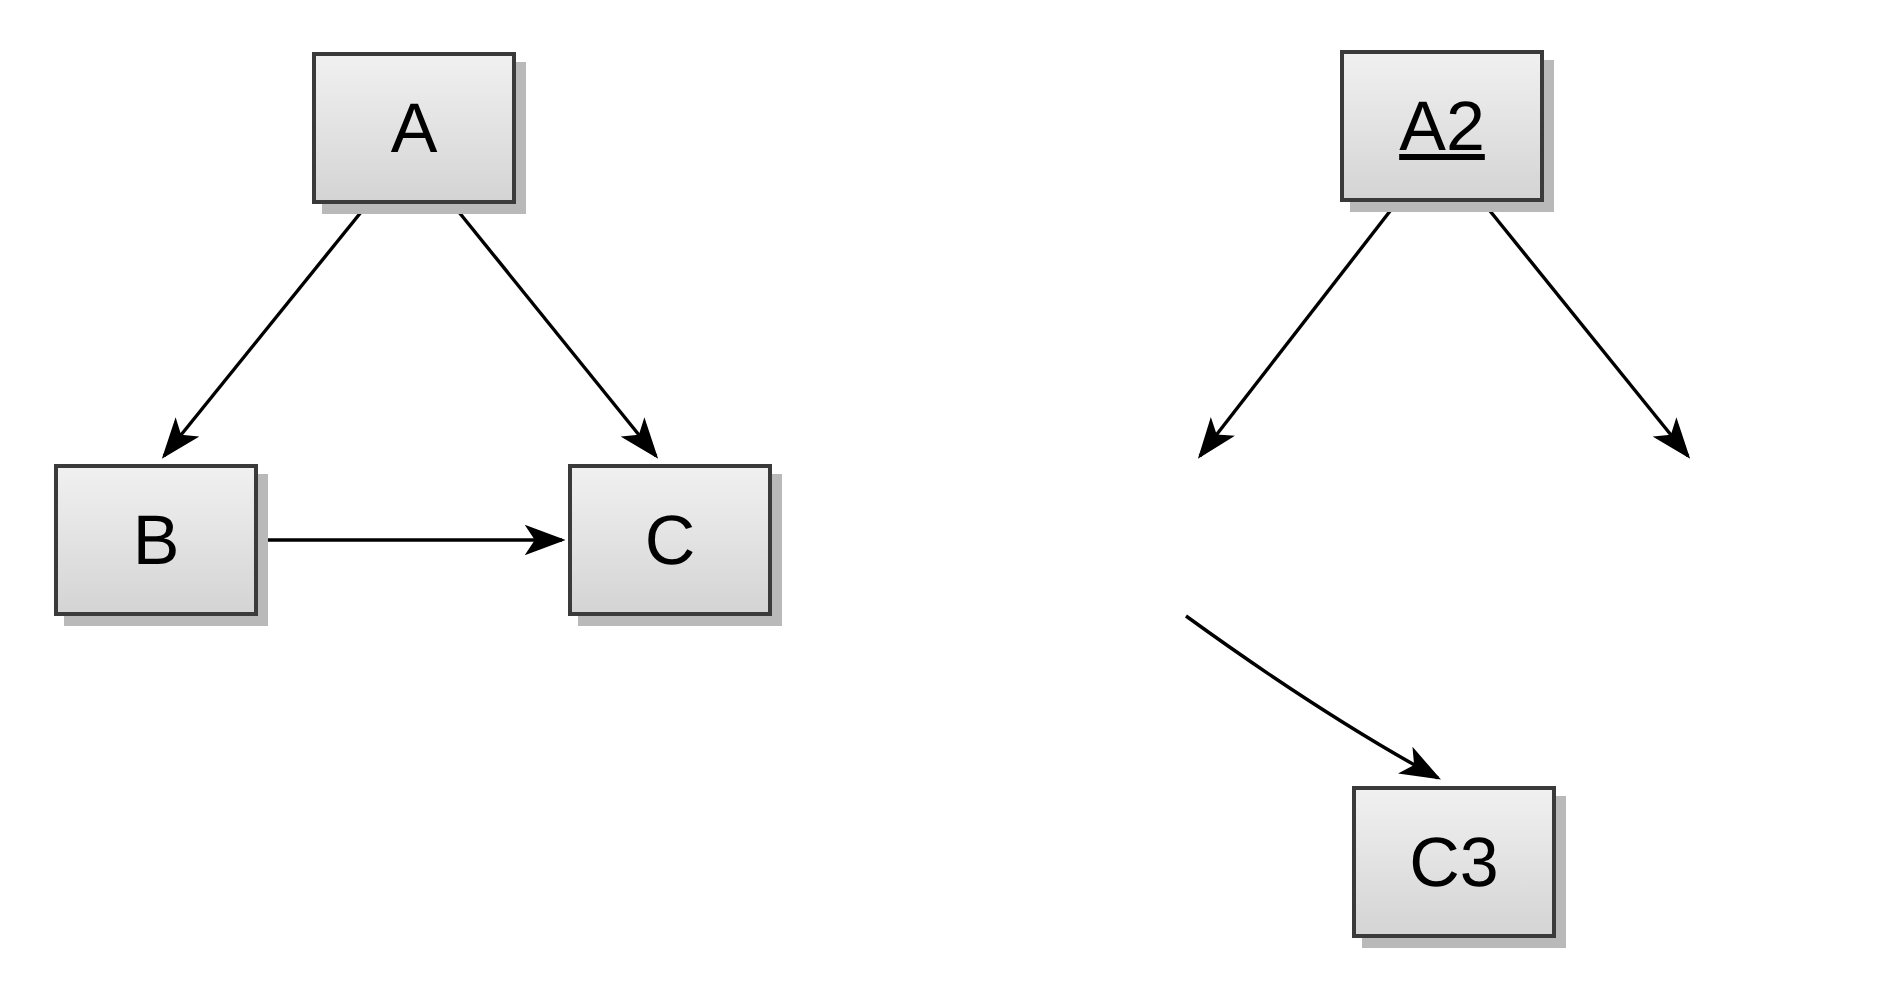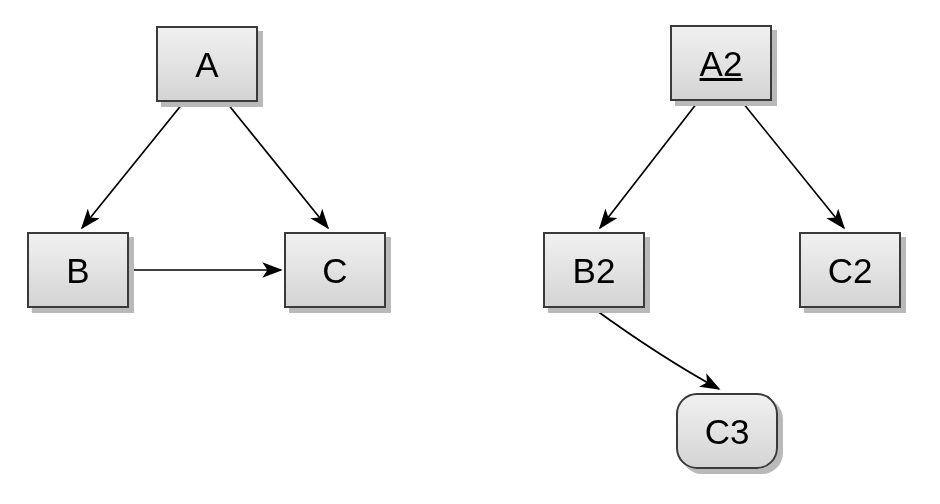--- a/index.html
+++ b/index.html
@@ -42,21 +42,21 @@
     line-height: 1;
     user-select: none;
   }
   
   .node-A  { left: 156px; top: 26px;  }
   .node-B  { left: 27px;  top: 232px; }
   .node-C  { left: 284px; top: 232px; }
   .node-A2 { left: 670px; top: 25px; text-decoration: underline;  }
   .node-B2 { left: 543px; top: 232px; }
   .node-C2 { left: 799px; top: 232px; }
-  .node-C3 { left: 676px; top: 393px; border-radius: 21px; }
+  .node-C3 { left: 676px; top: 393px; }
   .edge {
     stroke: #000000;
     stroke-width: 1.7;
     fill: none;
   }
 </style>
 </head>
 <body>
 
 <div class="canvas">
@@ -83,23 +83,17 @@
   <div class="node node-B">
     <span class="label">B</span>
   </div>
   <div class="node node-C">
     <span class="label">C</span>
   </div>
 
   <div class="node node-A2">
     <span class="label">A2</span>
   </div>
-  <div class="node node-B2">
-    <span class="label">B2</span>
-  </div>
-  <div class="node node-C2">
-    <span class="label">C2</span>
-  </div>
   <div class="node node-C3">
     <span class="label">C3</span>
   </div>
 
 </div>
 
 </body></html>

